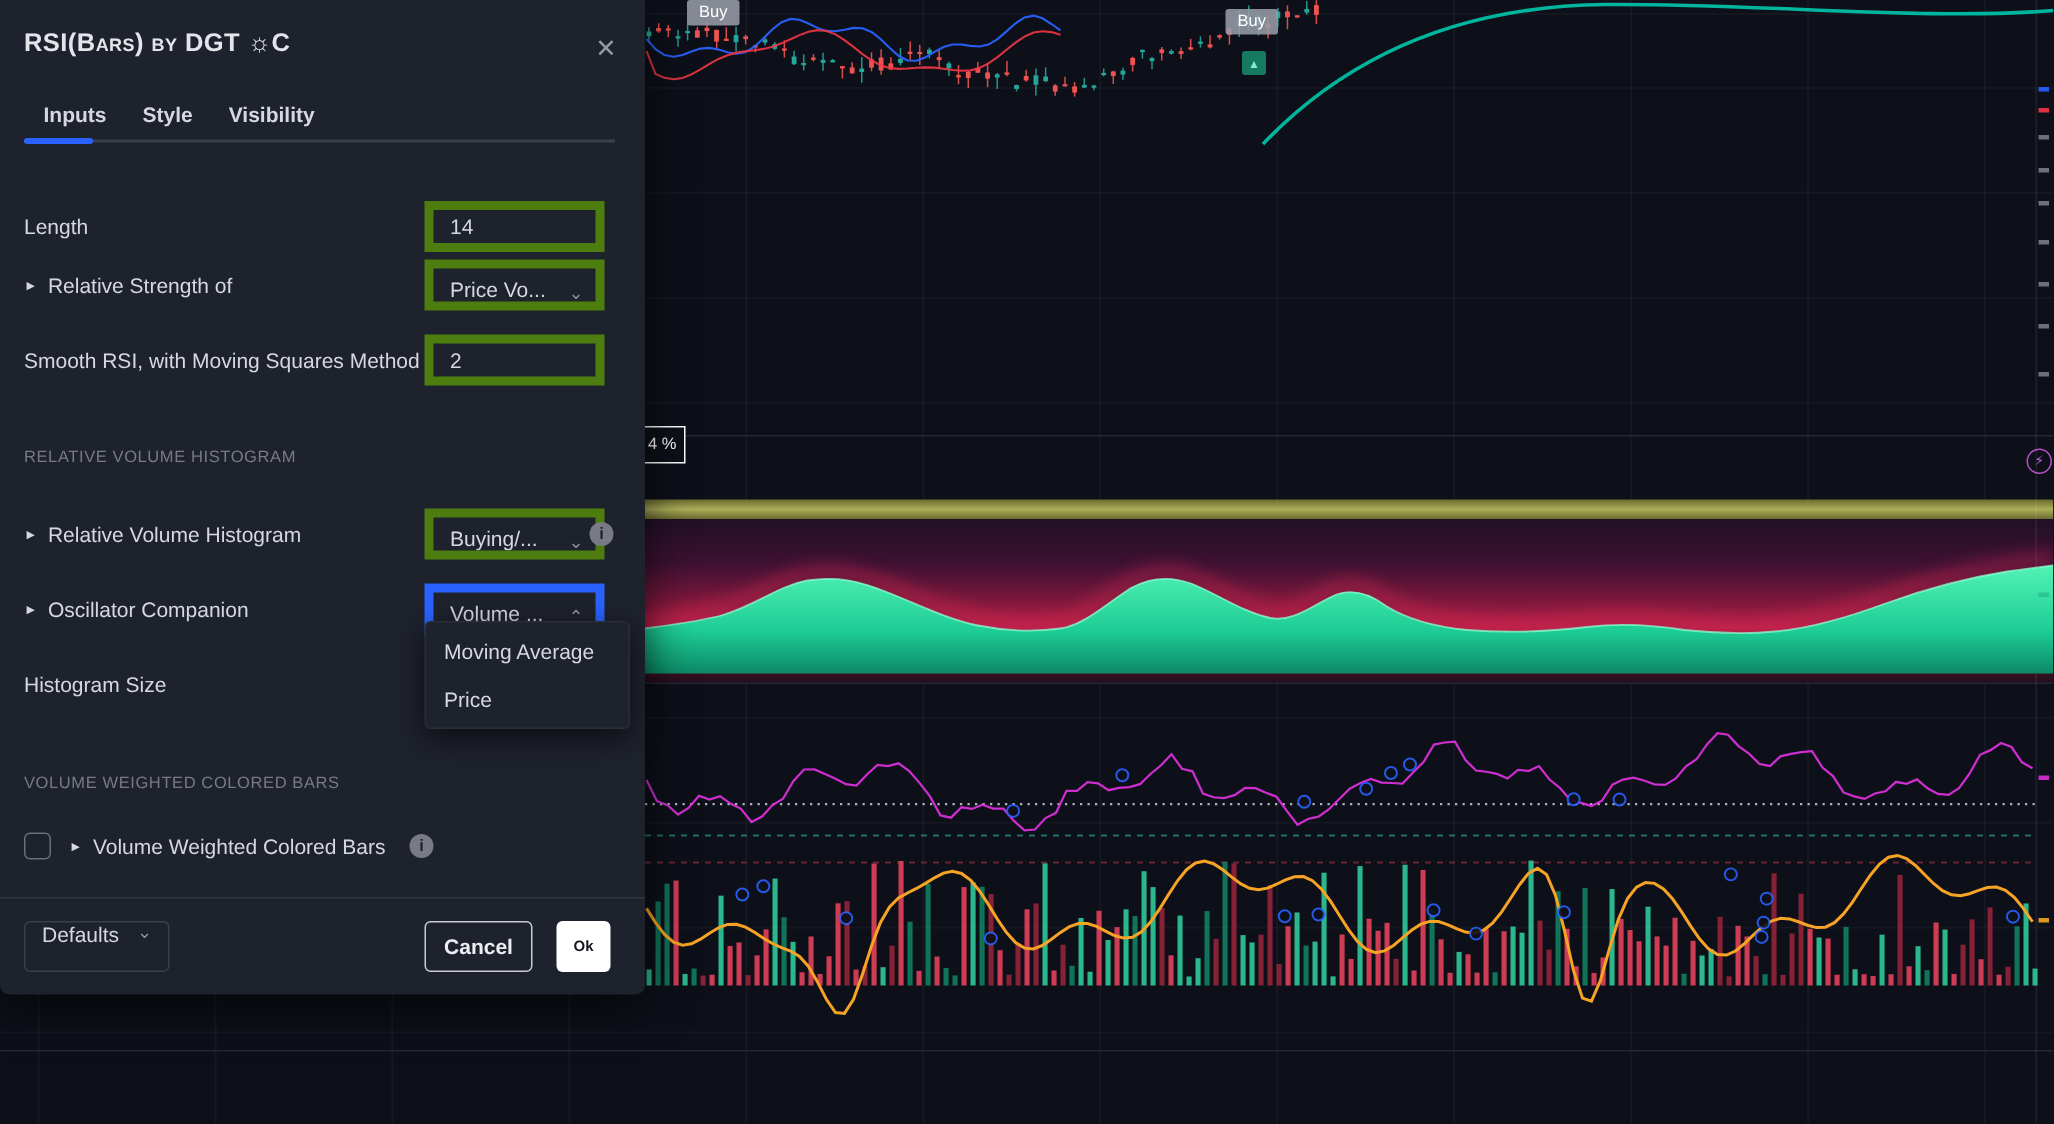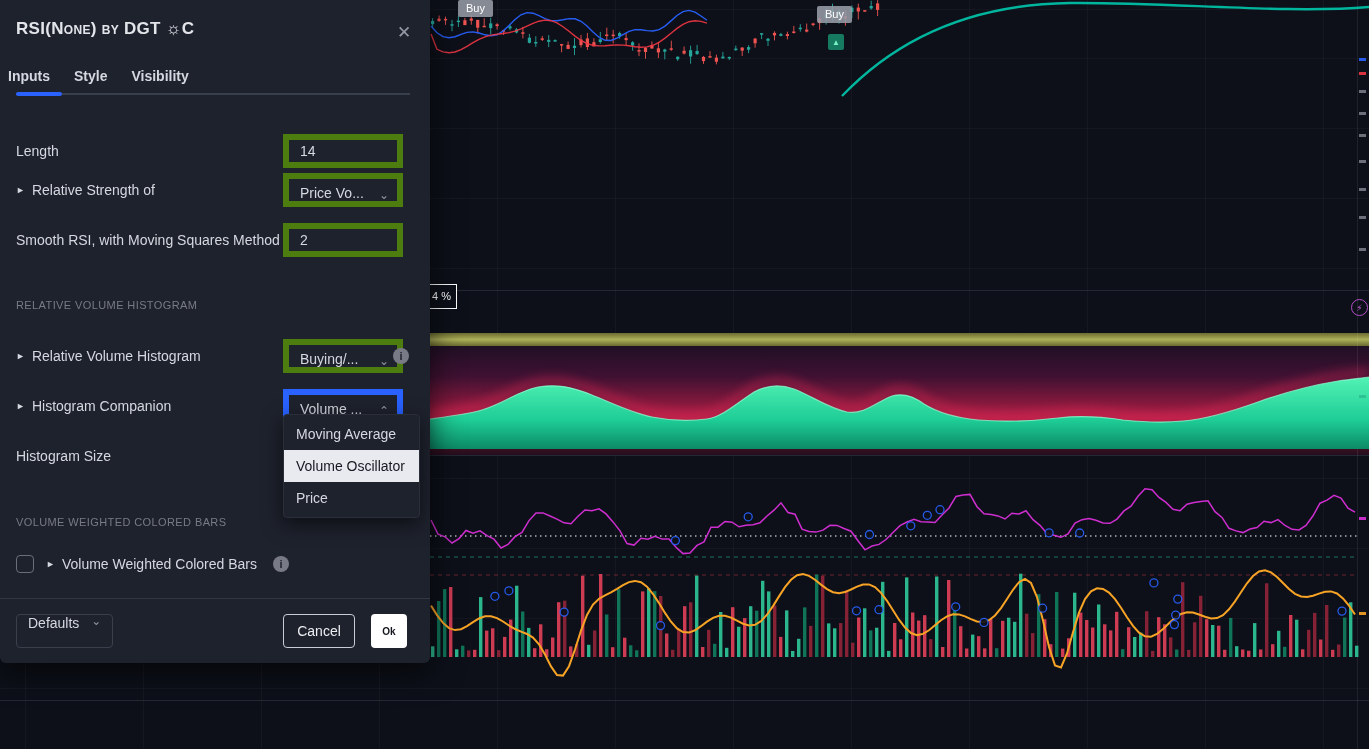--- a/index.html
+++ b/index.html
@@ -12,21 +12,21 @@
 #chart-svg{position:absolute;left:0;top:0;z-index:1}
 .buy-badge{position:absolute;z-index:2;background:rgba(150,155,166,.88);color:#fff;font-size:11px;line-height:1;padding:3px 8px;border-radius:2px}
 .marker-up{position:absolute;left:828px;top:34px;z-index:2;width:16px;height:16px;background:#157a60;color:#7af0c4;font-size:8px;display:flex;align-items:center;justify-content:center;border-radius:2px}
 .pct-label{position:absolute;left:426px;top:284px;z-index:5;border:1px solid #fff;background:#0d1019;color:#fff;font-size:11px;padding:6px 5px;line-height:1}
 .bolt{position:absolute;left:1351px;top:299px;z-index:2;width:17px;height:17px;border:1px solid #b44fc8;border-radius:50%;color:#c95fd8;font-size:9px;display:flex;align-items:center;justify-content:center}
 
 
 .dialog{position:absolute;left:0;top:0;width:430px;height:663px;background:#1e222d;z-index:10;border-radius:0 0 6px 6px;box-shadow:0 8px 32px rgba(0,0,0,.65);color:#d6d8e0}
 .dlg-title{position:absolute;left:16px;top:19px;font-size:17px;font-weight:700;font-variant:small-caps;letter-spacing:.3px;color:#e3e5ea}
 .dlg-close{position:absolute;right:12px;top:18px;width:28px;height:28px;background:none;border:none;color:#9598a5;font-size:17px;cursor:pointer;line-height:1}
-.tabs{position:absolute;left:8px;top:68px;display:flex;gap:24px;font-size:14px;font-weight:700}
+.tabs{position:absolute;left:29px;top:68px;display:flex;gap:24px;font-size:14px;font-weight:700}
 .tab{color:#d6d8e0;cursor:pointer}
 .tabline{position:absolute;left:16px;top:93px;width:394px;height:2px;background:#3a3f4c}
 .tabline-active{position:absolute;left:0;top:-1px;width:46px;height:4px;background:#2962ff;border-radius:2px}
 .row{position:absolute;left:0;width:100%;height:34px}
 .lbl{position:absolute;left:16px;top:50%;transform:translateY(-50%);font-size:14px;font-weight:500;color:#d6d8e0;display:flex;align-items:center;gap:7px;white-space:nowrap}
 .disc{font-size:9px;color:#d6d8e0}
 .ctl{position:absolute;left:283px;top:0;width:120px;height:34px;border:6px solid #4d7c0f;border-radius:0;background:#1e222d;color:#d6d8e0;font-size:14px;font-family:inherit}
 input.ctl{padding:0 11px;outline:none}
 .dd{display:flex;align-items:flex-end;justify-content:space-between;padding:0 8px 0 11px;cursor:pointer}
 .dd .val{white-space:nowrap;overflow:hidden}
@@ -36,21 +36,21 @@
 .info-inline{width:16px;height:16px;border-radius:50%;background:#787b86;color:#1e222d;font-size:11px;font-weight:700;display:flex;align-items:center;justify-content:center;margin-left:4px;flex:none}
 .section{position:absolute;left:16px;font-size:11px;color:#787b86;letter-spacing:.4px}
 .vwcb-row{position:absolute;left:16px;top:547px;height:34px;display:flex;align-items:center;gap:12px}
 .checkbox{width:18px;height:18px;border:1.5px solid #6a6e7a;border-radius:4px;background:transparent;cursor:pointer;flex:none}
 .lbl2{font-size:14px;font-weight:500;display:flex;align-items:center;gap:7px;white-space:nowrap}
 .menu{position:absolute;left:283px;top:414px;width:137px;background:#1e222d;border:1px solid #2a2e39;border-radius:4px;box-shadow:0 6px 20px rgba(0,0,0,.6);padding:3px 0;z-index:12}
 .menu-item{height:32px;display:flex;align-items:center;padding:0 12px;font-size:14px;color:#d6d8e0;cursor:pointer}
 .menu-item.selected{background:#e8eaef;color:#15181f}
 .footer{position:absolute;left:0;bottom:0;width:100%;height:65px;border-top:1px solid #323743}
 .defaults{position:absolute;left:16px;top:15px;height:34px;border:1px solid #3a3f4c;border-radius:4px;display:flex;align-items:flex-start;gap:12px;padding:0 11px;font-size:14px;color:#d6d8e0;cursor:pointer}
-.btn-cancel{position:absolute;left:283px;top:15px;width:72px;height:34px;border:1px solid #c9ccd4;border-radius:4px;background:transparent;color:#eceef2;font-size:14px;font-weight:400;cursor:pointer;font-family:inherit}
+.btn-cancel{position:absolute;left:283px;top:15px;width:72px;height:34px;border:1px solid #c9ccd4;border-radius:4px;background:transparent;color:#eceef2;font-size:14px;font-weight:700;cursor:pointer;font-family:inherit}
 .btn-ok{position:absolute;left:371px;top:15px;width:36px;height:34px;border:none;border-radius:4px;background:#ffffff;color:#15181f;font-size:10px;font-weight:600;cursor:pointer;font-family:inherit}
 </style>
 </head>
 <body>
 
 <div class="screen">
 
   <svg id="chart-svg" width="1369" height="749" viewBox="0 0 1369 749">
     <defs>
       <linearGradient id="midGrad" x1="0" y1="0" x2="0" y2="1">
@@ -426,21 +426,21 @@
       <rect x="1359" y="612" width="7" height="3" fill="#f7a325" opacity="0.9"></rect>
     </svg>
 
   <div class="buy-badge" style="left:458px;top:0">Buy</div>
   <div class="buy-badge" style="left:817px;top:6px">Buy</div>
   <div class="marker-up">▲</div>
   <div class="pct-label">4 %</div>
   <div class="bolt">⚡</div>
 
   <div class="dialog">
-    <div class="dlg-title">RSI(None) by DGT ☼C</div>
+    <div class="dlg-title">RSI(Bars) by DGT ☼C</div>
     <button class="dlg-close">
       <span>✕</span>
     </button>
 
     <div class="tabs">
       <span class="tab active">Inputs</span>
       <span class="tab">Style</span>
       <span class="tab">Visibility</span>
     </div>
     <div class="tabline">
@@ -482,21 +482,21 @@
       <div class="ctl dd">
         <span class="val">Buying/...</span>
         <span class="chev">⌄</span>
       </div>
       <span class="info">i</span>
     </div>
 
     <div class="row" style="top:389px">
       <label class="lbl">
         <span class="disc">►</span>
-        <span>Histogram Companion</span>
+        <span>Oscillator Companion</span>
       </label>
       <div class="ctl dd focused">
         <span class="val">Volume ...</span>
         <span class="chev">⌃</span>
       </div>
     </div>
 
     <div class="row" style="top:439px">
       <label class="lbl">
           <span>Histogram Size</span>
@@ -509,21 +509,20 @@
       <div class="checkbox"></div>
       <span class="lbl2">
         <span class="disc">►</span>
         <span>Volume Weighted Colored Bars</span>
       </span>
       <span class="info-inline">i</span>
     </div>
 
     <div class="menu">
       <div class="menu-item">Moving Average</div>
-      <div class="menu-item selected">Volume Oscillator</div>
       <div class="menu-item">Price</div>
     </div>
 
     <div class="footer">
       <div class="defaults">
         <span>Defaults</span>
         <span class="chev">⌄</span>
       </div>
       <button class="btn-cancel">Cancel</button>
       <button class="btn-ok">Ok</button>

